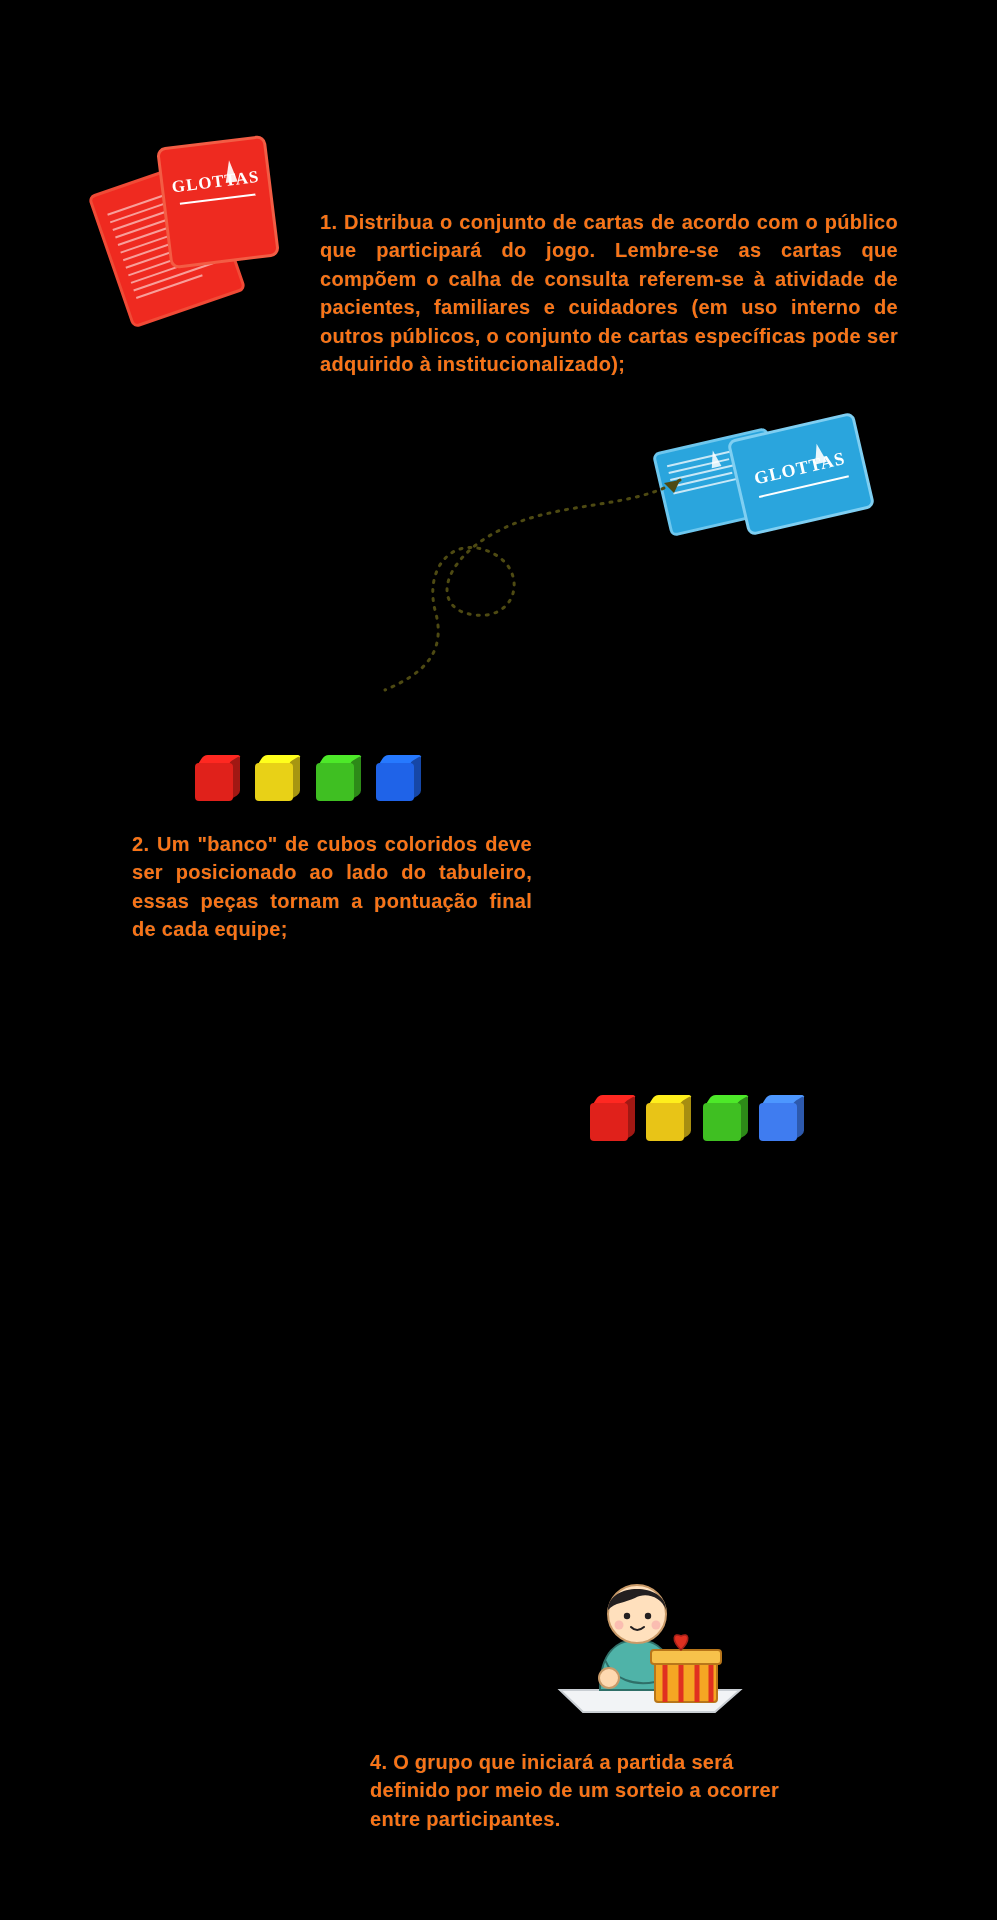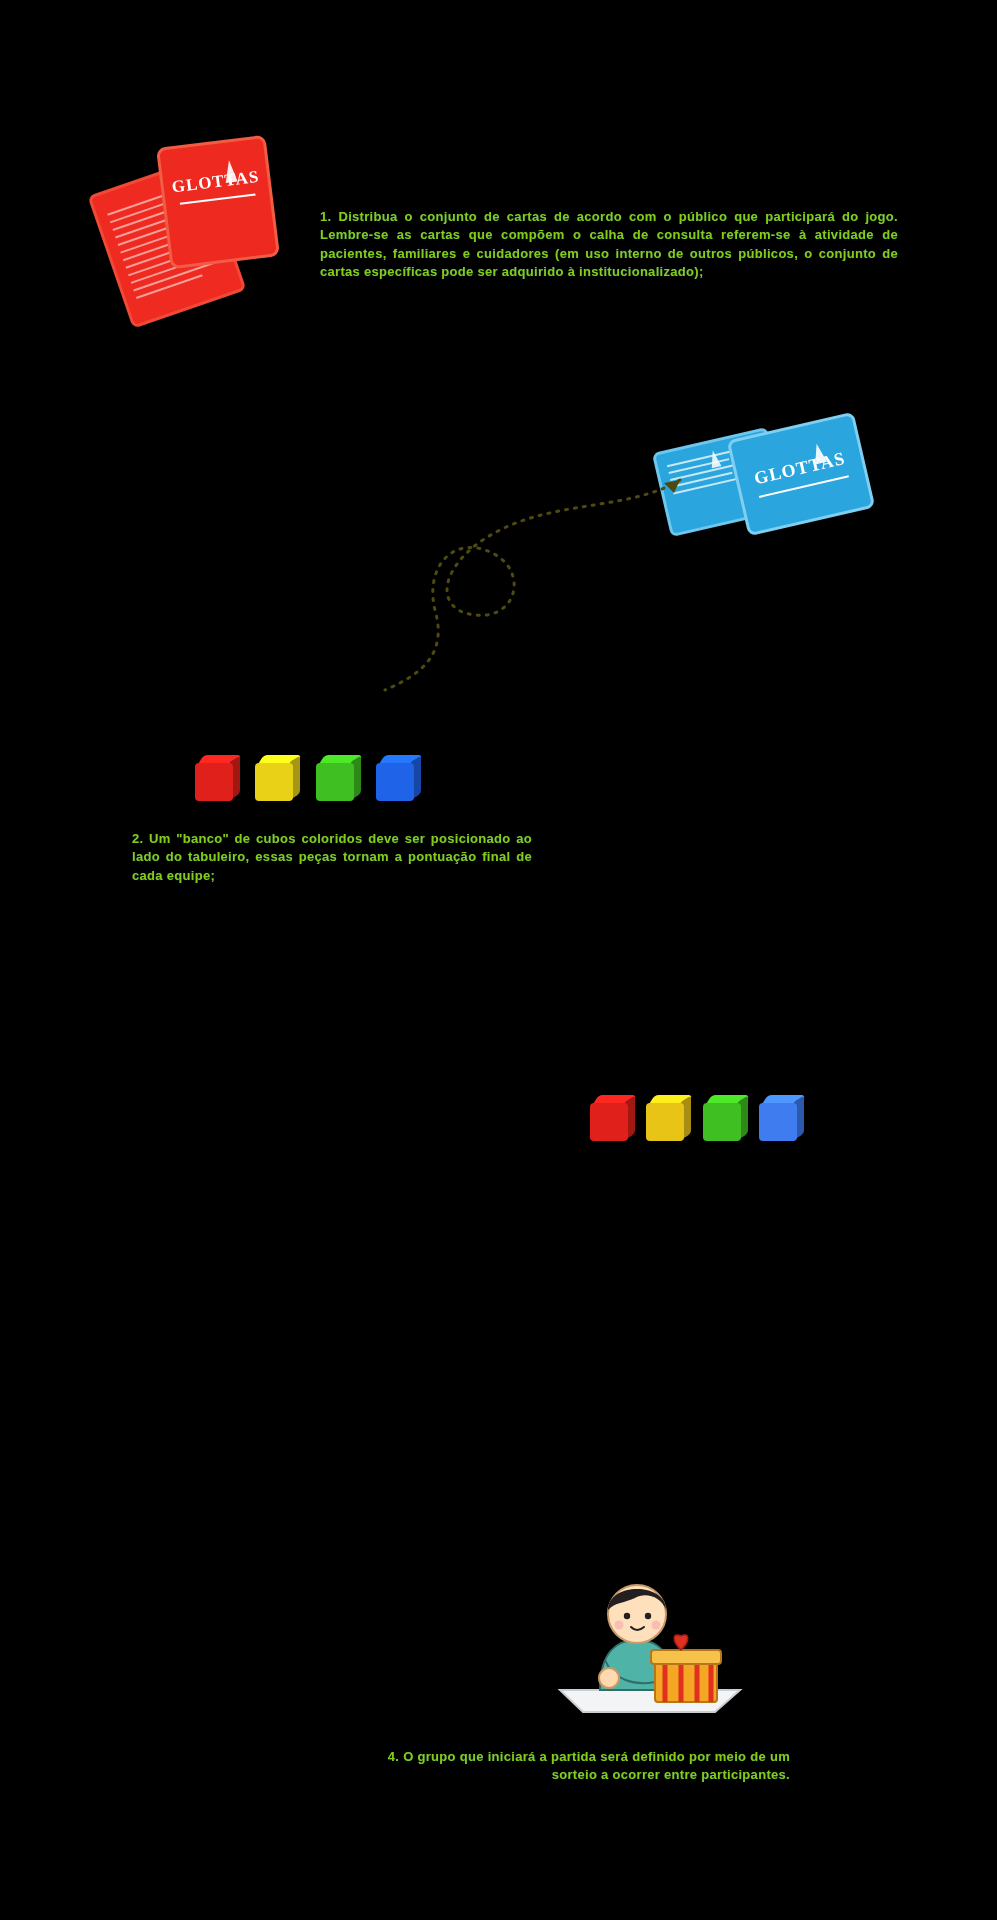--- a/index.html
+++ b/index.html
@@ -17,35 +17,35 @@
   }
   .page {
     position: absolute;
     inset: 0;
     background: #000000;
   }
 
   
   .step-text {
     position: absolute;
-    color: #84cc16;
+    color: #f97316;
     font-family: "Liberation Sans", sans-serif;
     font-weight: bold;
-    font-size: 13px;
+    font-size: 20px;
     line-height: 1.42;
     text-align: justify;
     text-justify: inter-word;
     letter-spacing: 0.3px;
     text-shadow: 0 0 1px rgba(31,111,150,0.55);
   }
 
   #step1-text { left: 320px; top: 208px; width: 578px; }
   #step2-text { left: 132px; top: 830px; width: 400px; text-align: justify; }
   #step3-text { left: 450px; top: 1165px; width: 470px; }
-  #step4-text { left: 370px; top: 1748px; width: 420px; text-align: right; }
+  #step4-text { left: 370px; top: 1748px; width: 420px; text-align: left; }
 
   
   .cards-red {
     position: absolute;
     left: 105px;
     top: 135px;
     width: 205px;
     height: 200px;
   }
   .card-red-back {

